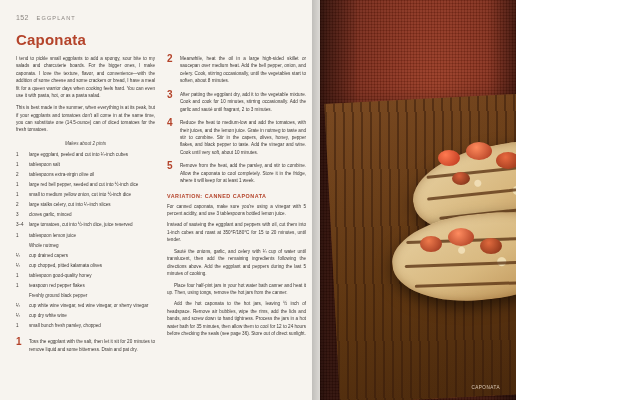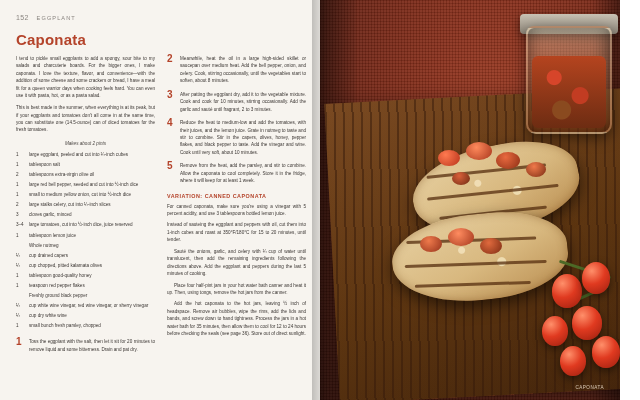--- a/index.html
+++ b/index.html
@@ -4,21 +4,21 @@
 <style>
   * { box-sizing: border-box; margin: 0; padding: 0; }
   html, body {
     width: 640px; height: 400px;
     background: #ffffff;
     font-family: "Liberation Sans", sans-serif;
     overflow: hidden;
   }
   .page {
     position: relative;
-    width: 620px; height: 400px;
+    width: 516px; height: 400px;
     display: flex;
     background: #22c55e;
   }
 
   
   .text-page {
     position: relative;
     width: 320px; height: 400px;
     background: #f7f4ef;
     padding: 14px 14px 10px 16px;

